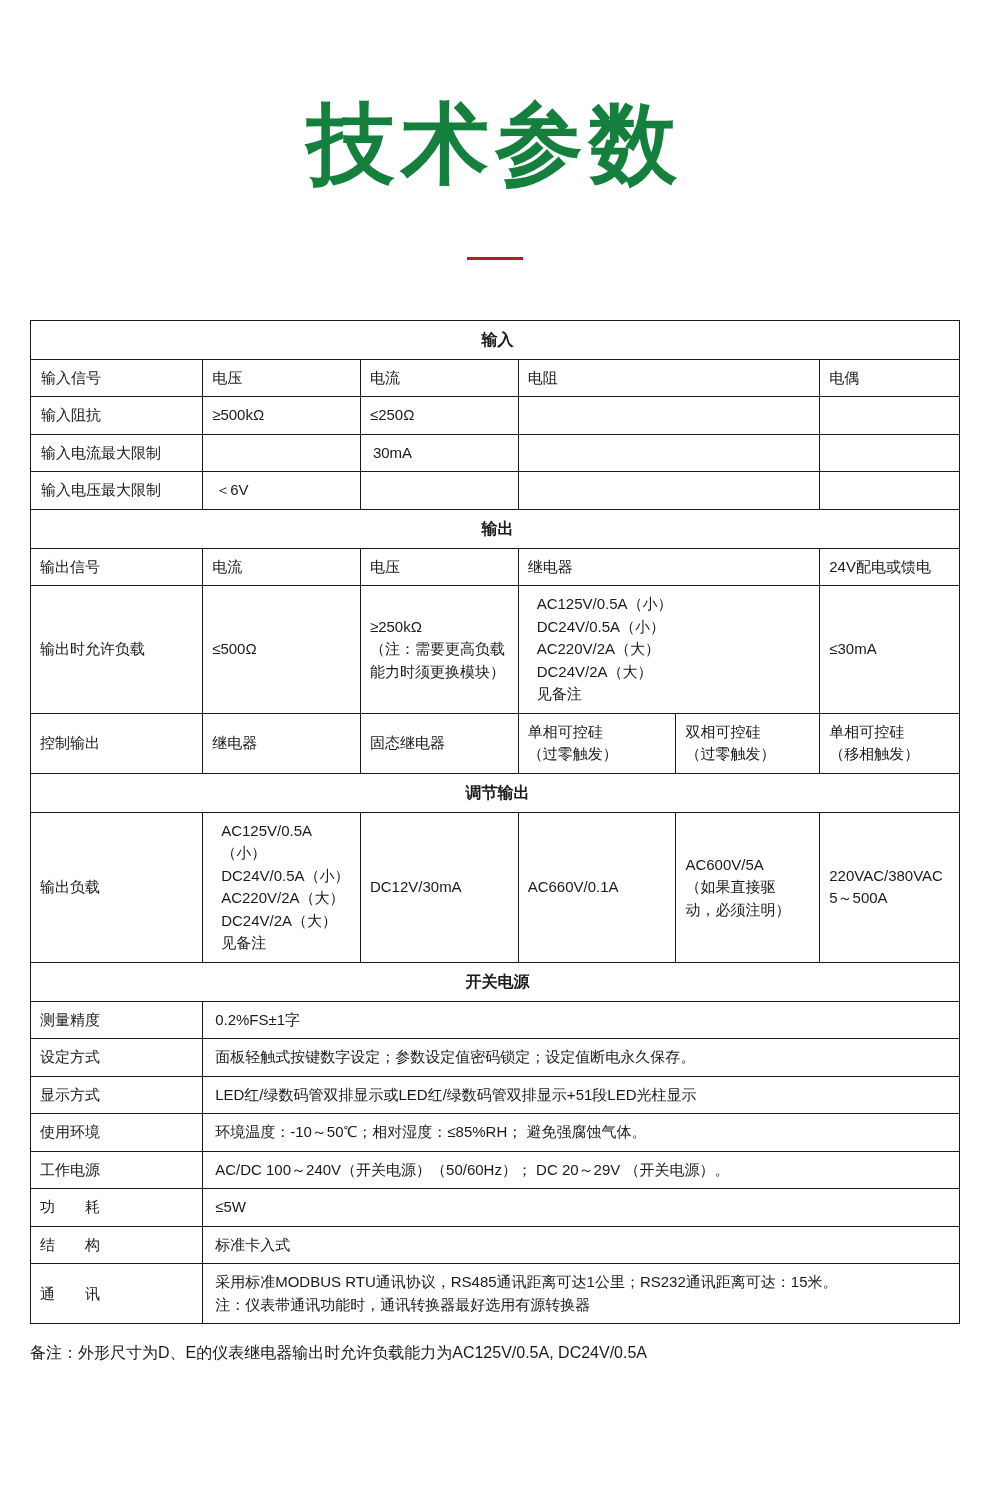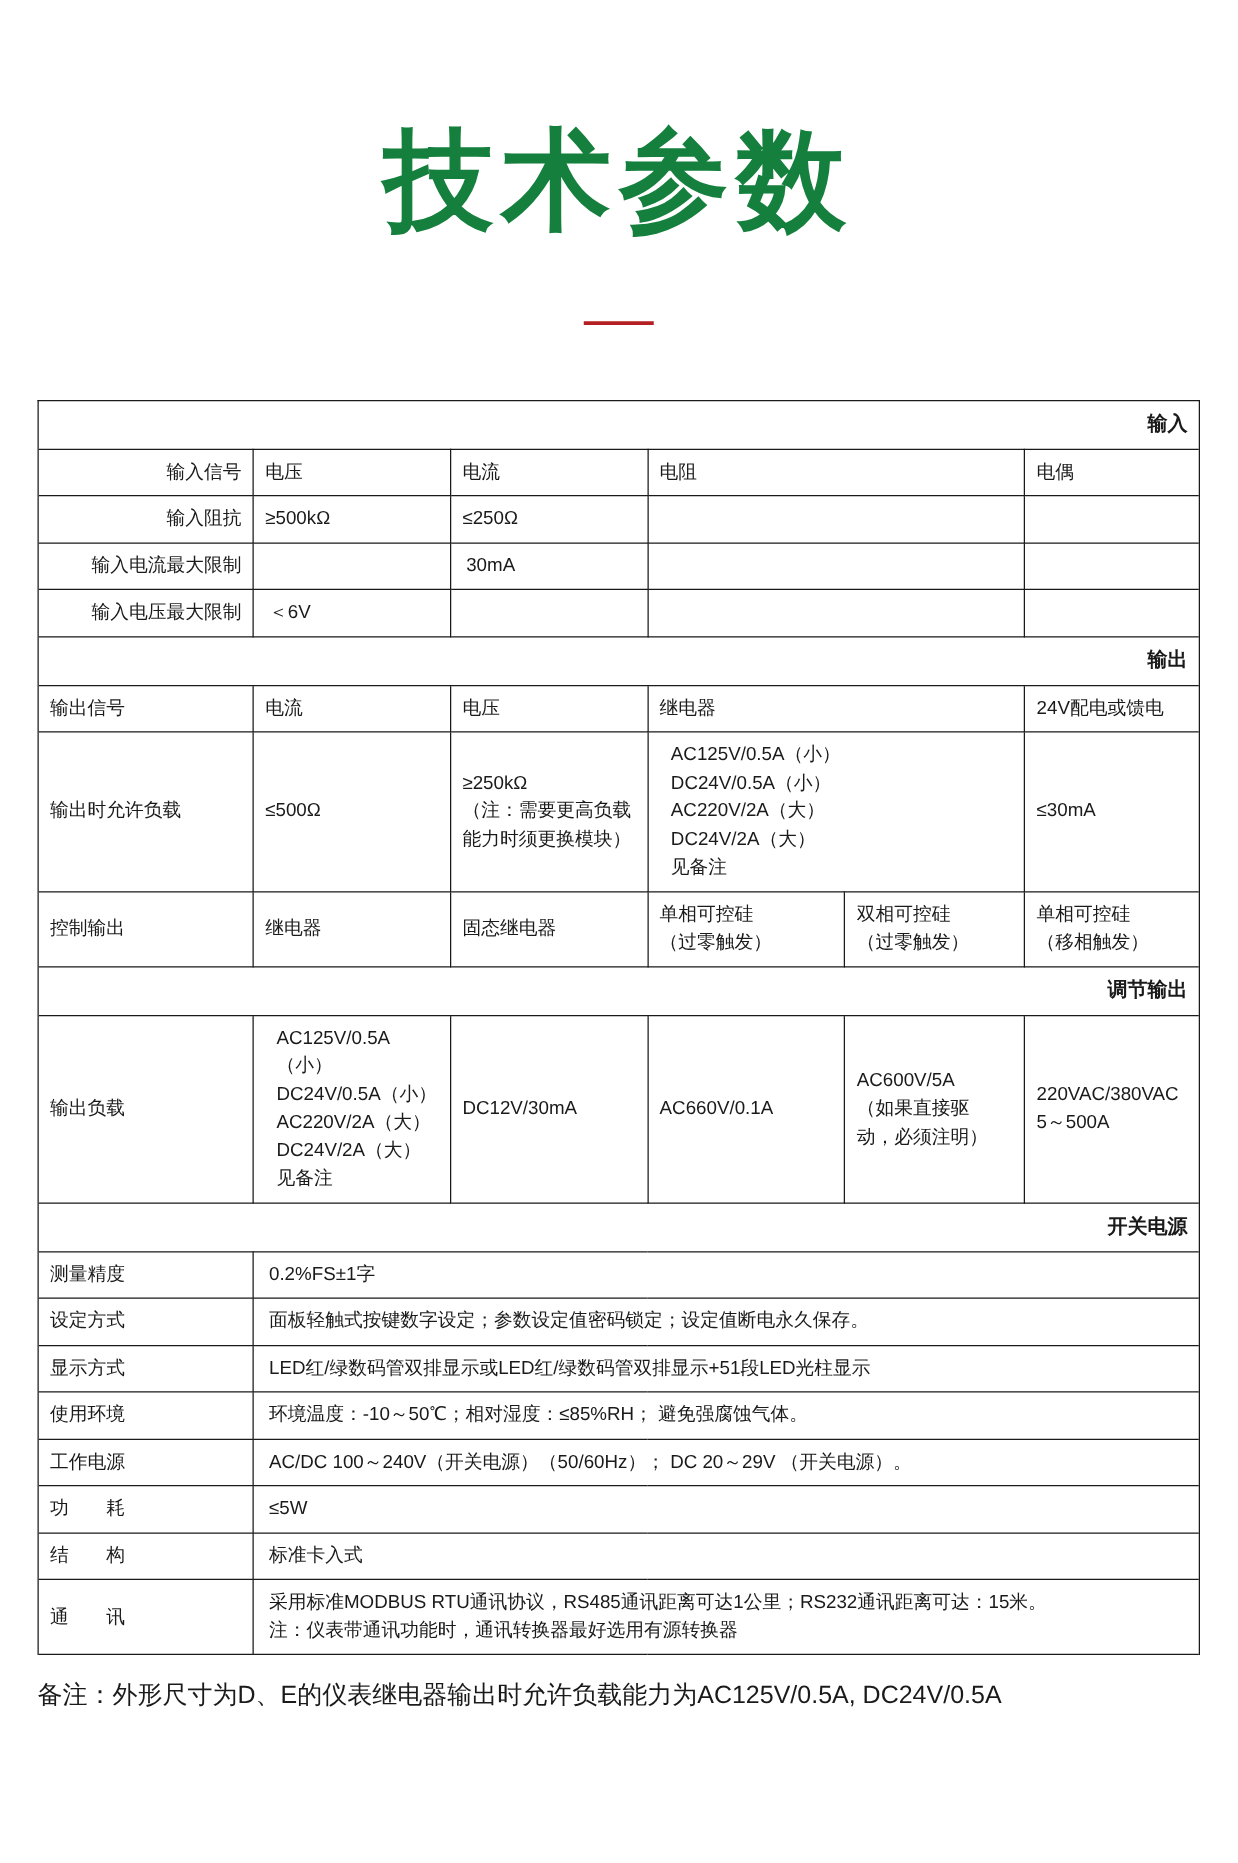--- a/index.html
+++ b/index.html
@@ -55,43 +55,43 @@
     vertical-align: middle;
     line-height: 1.5;
   }
   table.spec td:last-child {
     border-right: none;
   }
   .section-head {
     font-weight: bold;
     font-size: 16px;
     padding-left: 14px !important;
-    text-align: right;
+    text-align: center;
   }
   .lbl {
-    text-align: right;
+    text-align: left;
     padding-left: 10px !important;
   }
   .ctr {
     text-align: left;
   }
   .lft {
     text-align: left;
     padding-left: 12px !important;
   }
   .multi {
     text-align: left;
     padding-left: 18px !important;
   }
   .multi-c {
     text-align: left;
   }
   .note {
     margin: 16px 30px 0 30px;
-    font-size: 20px;
+    font-size: 16px;
     color: #1a1a1a;
     line-height: 1.6;
   }
   .spacer-bottom { height: 54px; }
 </style>
 </head>
 <body>
 
 <div class="page">
 

